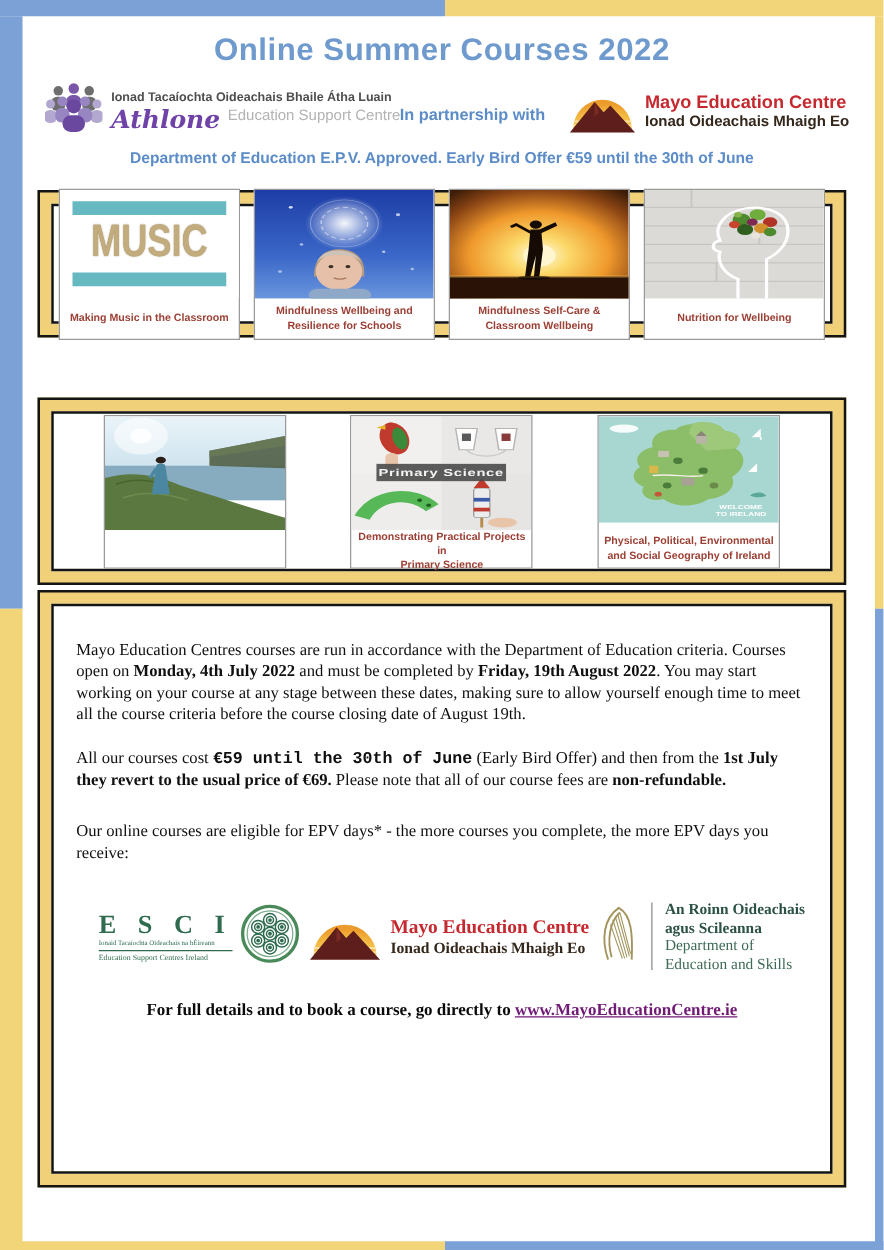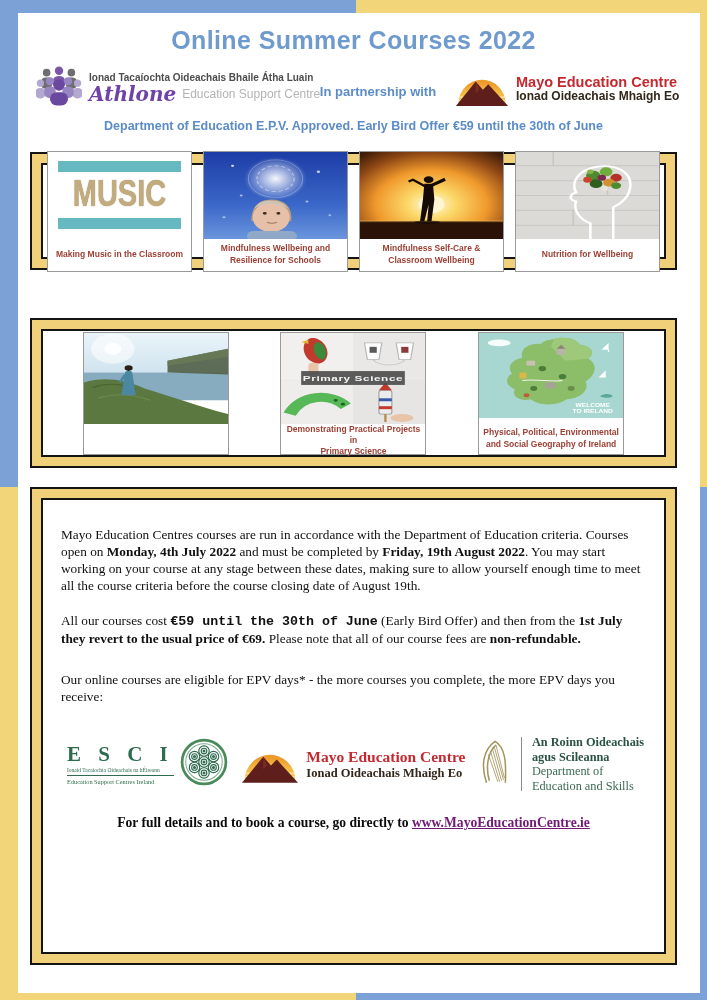--- a/index.html
+++ b/index.html
@@ -17,21 +17,21 @@
   .strip.right-top{left:700px;top:13px;width:7px;height:474px;}
   .strip.right-bottom{left:700px;top:487px;width:7px;height:513px;}
   .strip.bottom-left{left:0;top:993px;width:356px;height:7px;}
   .strip.bottom-right{left:356px;top:993px;width:351px;height:7px;}
 
   
   .title{position:absolute;top:26px;left:0;right:0;text-align:center;
          font-size:25px;font-weight:bold;color:#6f9ace;letter-spacing:.4px;}
   .athlone{position:absolute;left:36px;top:66px;display:flex;align-items:center;gap:7px;}
   .athlone-text .l1{font-size:10px;font-weight:bold;color:#4d4d4d;margin-bottom:1px;}
-  .athlone-text .l2{display:flex;align-items:center;gap:6px;}
+  .athlone-text .l2{display:flex;align-items:flex-start;gap:6px;}
   .athlone-name{font-family:"DejaVu Serif",serif;font-style:italic;font-weight:bold;
                 font-size:20px;color:#6f42a8;line-height:1;}
   .athlone-desc{font-size:12px;color:#b3b3b3;}
   .partnership{position:absolute;left:303px;top:84px;width:150px;text-align:center;
                font-size:13px;font-weight:bold;color:#5b8cc8;}
   .mayo-logo{display:flex;align-items:center;gap:7px;}
   .mayo-header{position:absolute;left:455px;top:66px;}
   .mayo-name{font-size:14.5px;font-weight:bold;color:#c5292f;line-height:1.15;}
   .mayo-irish{font-size:12px;font-weight:bold;color:#33261a;line-height:1.15;}
   .subtitle{position:absolute;top:119px;left:0;right:0;text-align:center;
@@ -56,29 +56,29 @@
   .art svg{display:block;width:100%;height:100%;}
 
   
   .art-music{background:#fff;display:flex;flex-direction:column;justify-content:space-between;
              padding:9px 10px;box-sizing:border-box;}
   .teal-bar{height:11px;background:#67b9c1;}
   .music-word{font-weight:800;font-size:29px;color:#c2ab7d;text-align:center;line-height:1.1;
               letter-spacing:0px;transform:scaleY(1.25);text-shadow:0 0 1px #8f7c52;}
 
   
-  .box3{top:487px;height:478px;}
+  .box3{top:472px;height:478px;}
   .box3 .box-inner{display:block;padding:26px 12px 0 12px;
         font-family:"Liberation Serif",serif;font-size:13.3px;color:#101010;}
   .para{line-height:1.28;margin:0 6px 18px 6px;}
   .para.p2{margin-bottom:24px;}
   .para.p3{margin-bottom:20px;}
   .epv{font-weight:bold;font-style:italic;font-size:13.6px;line-height:1.33;margin:0 6px 16px 6px;}
   .logos-row{display:flex;align-items:center;justify-content:space-between;
-             height:78px;margin:0 8px 12px 12px;}
+             height:78px;margin:0 8px 12px 24px;}
   .esci{display:flex;align-items:center;gap:6px;}
   .esci-text{display:flex;flex-direction:column;}
   .esci-acronym{font-family:"Liberation Serif",serif;font-weight:bold;font-size:21px;
                 color:#2e6b4f;letter-spacing:6px;line-height:1;}
   .esci-irish{font-size:5.5px;color:#2e6b4f;margin-top:2px;}
   .esci-english{font-size:6.3px;color:#2e6b4f;border-top:1px solid #2e6b4f;margin-top:2px;padding-top:2px;}
   .dept{display:flex;align-items:center;}
   .dept-divider{width:1px;height:54px;background:#8a8a8a;margin:0 10px;}
   .dept-text{font-family:"Liberation Serif",serif;font-size:12.3px;line-height:1.18;}
   .dept-text .b{font-weight:bold;color:#2c5245;}

